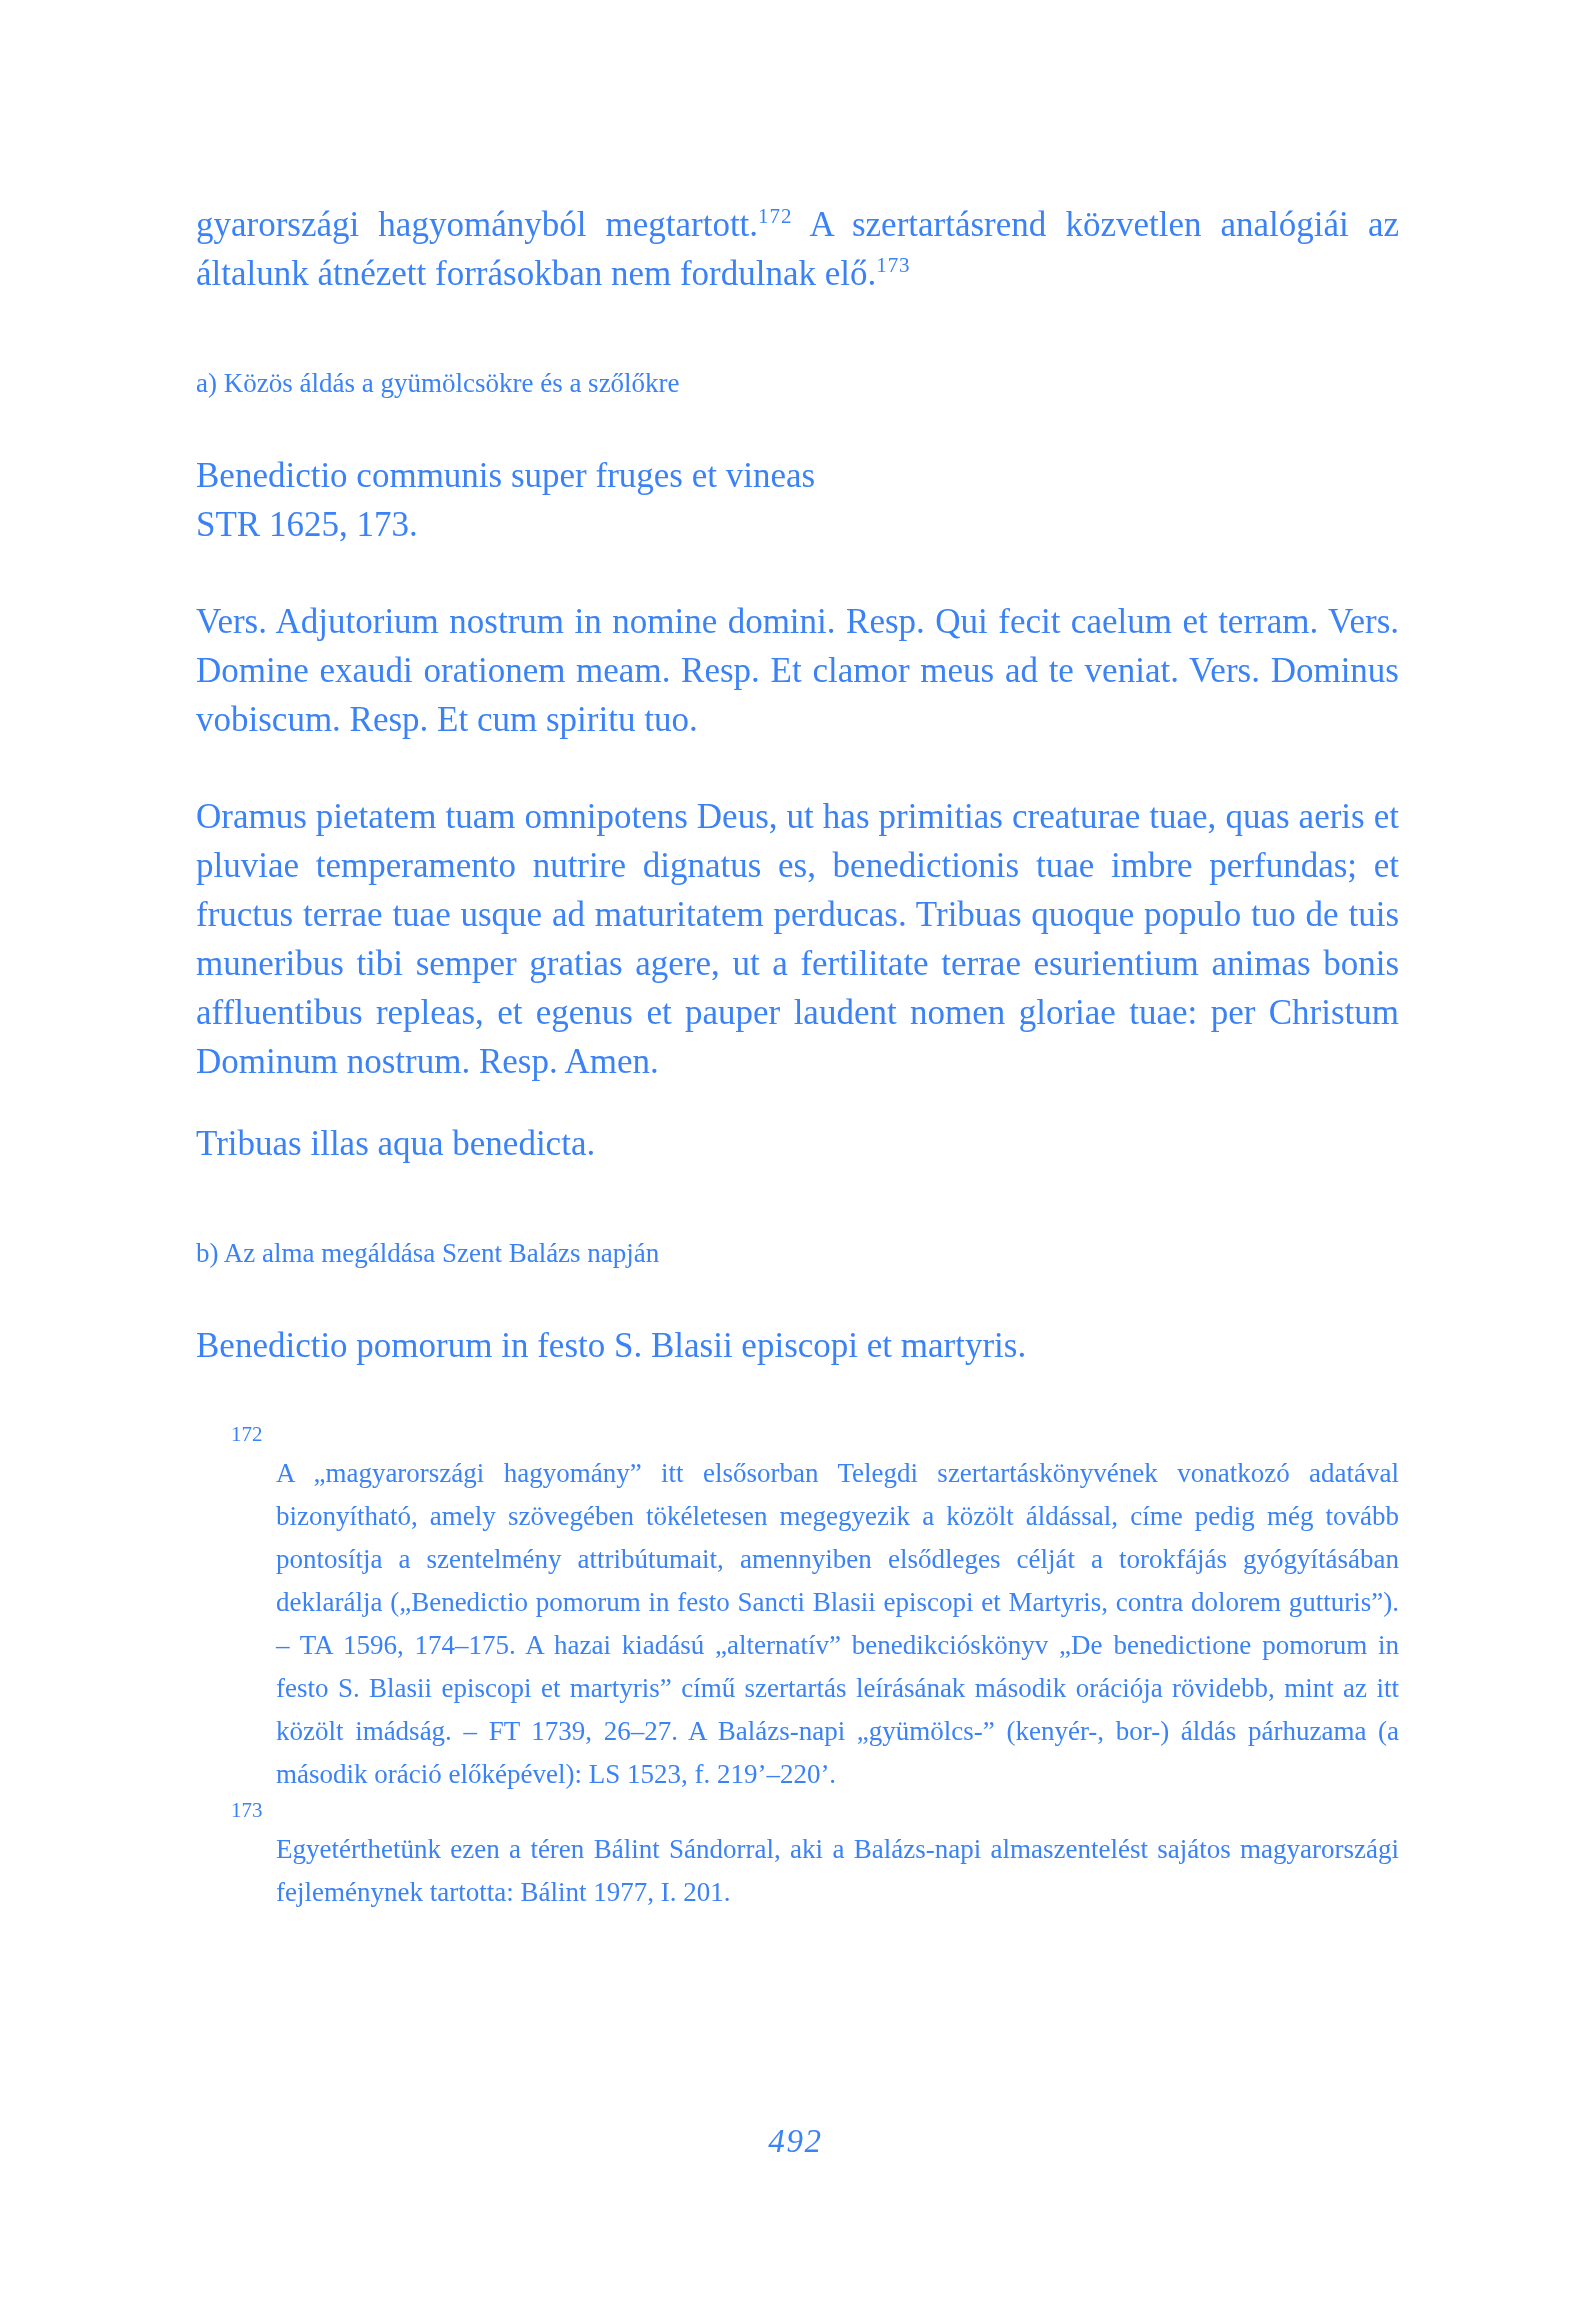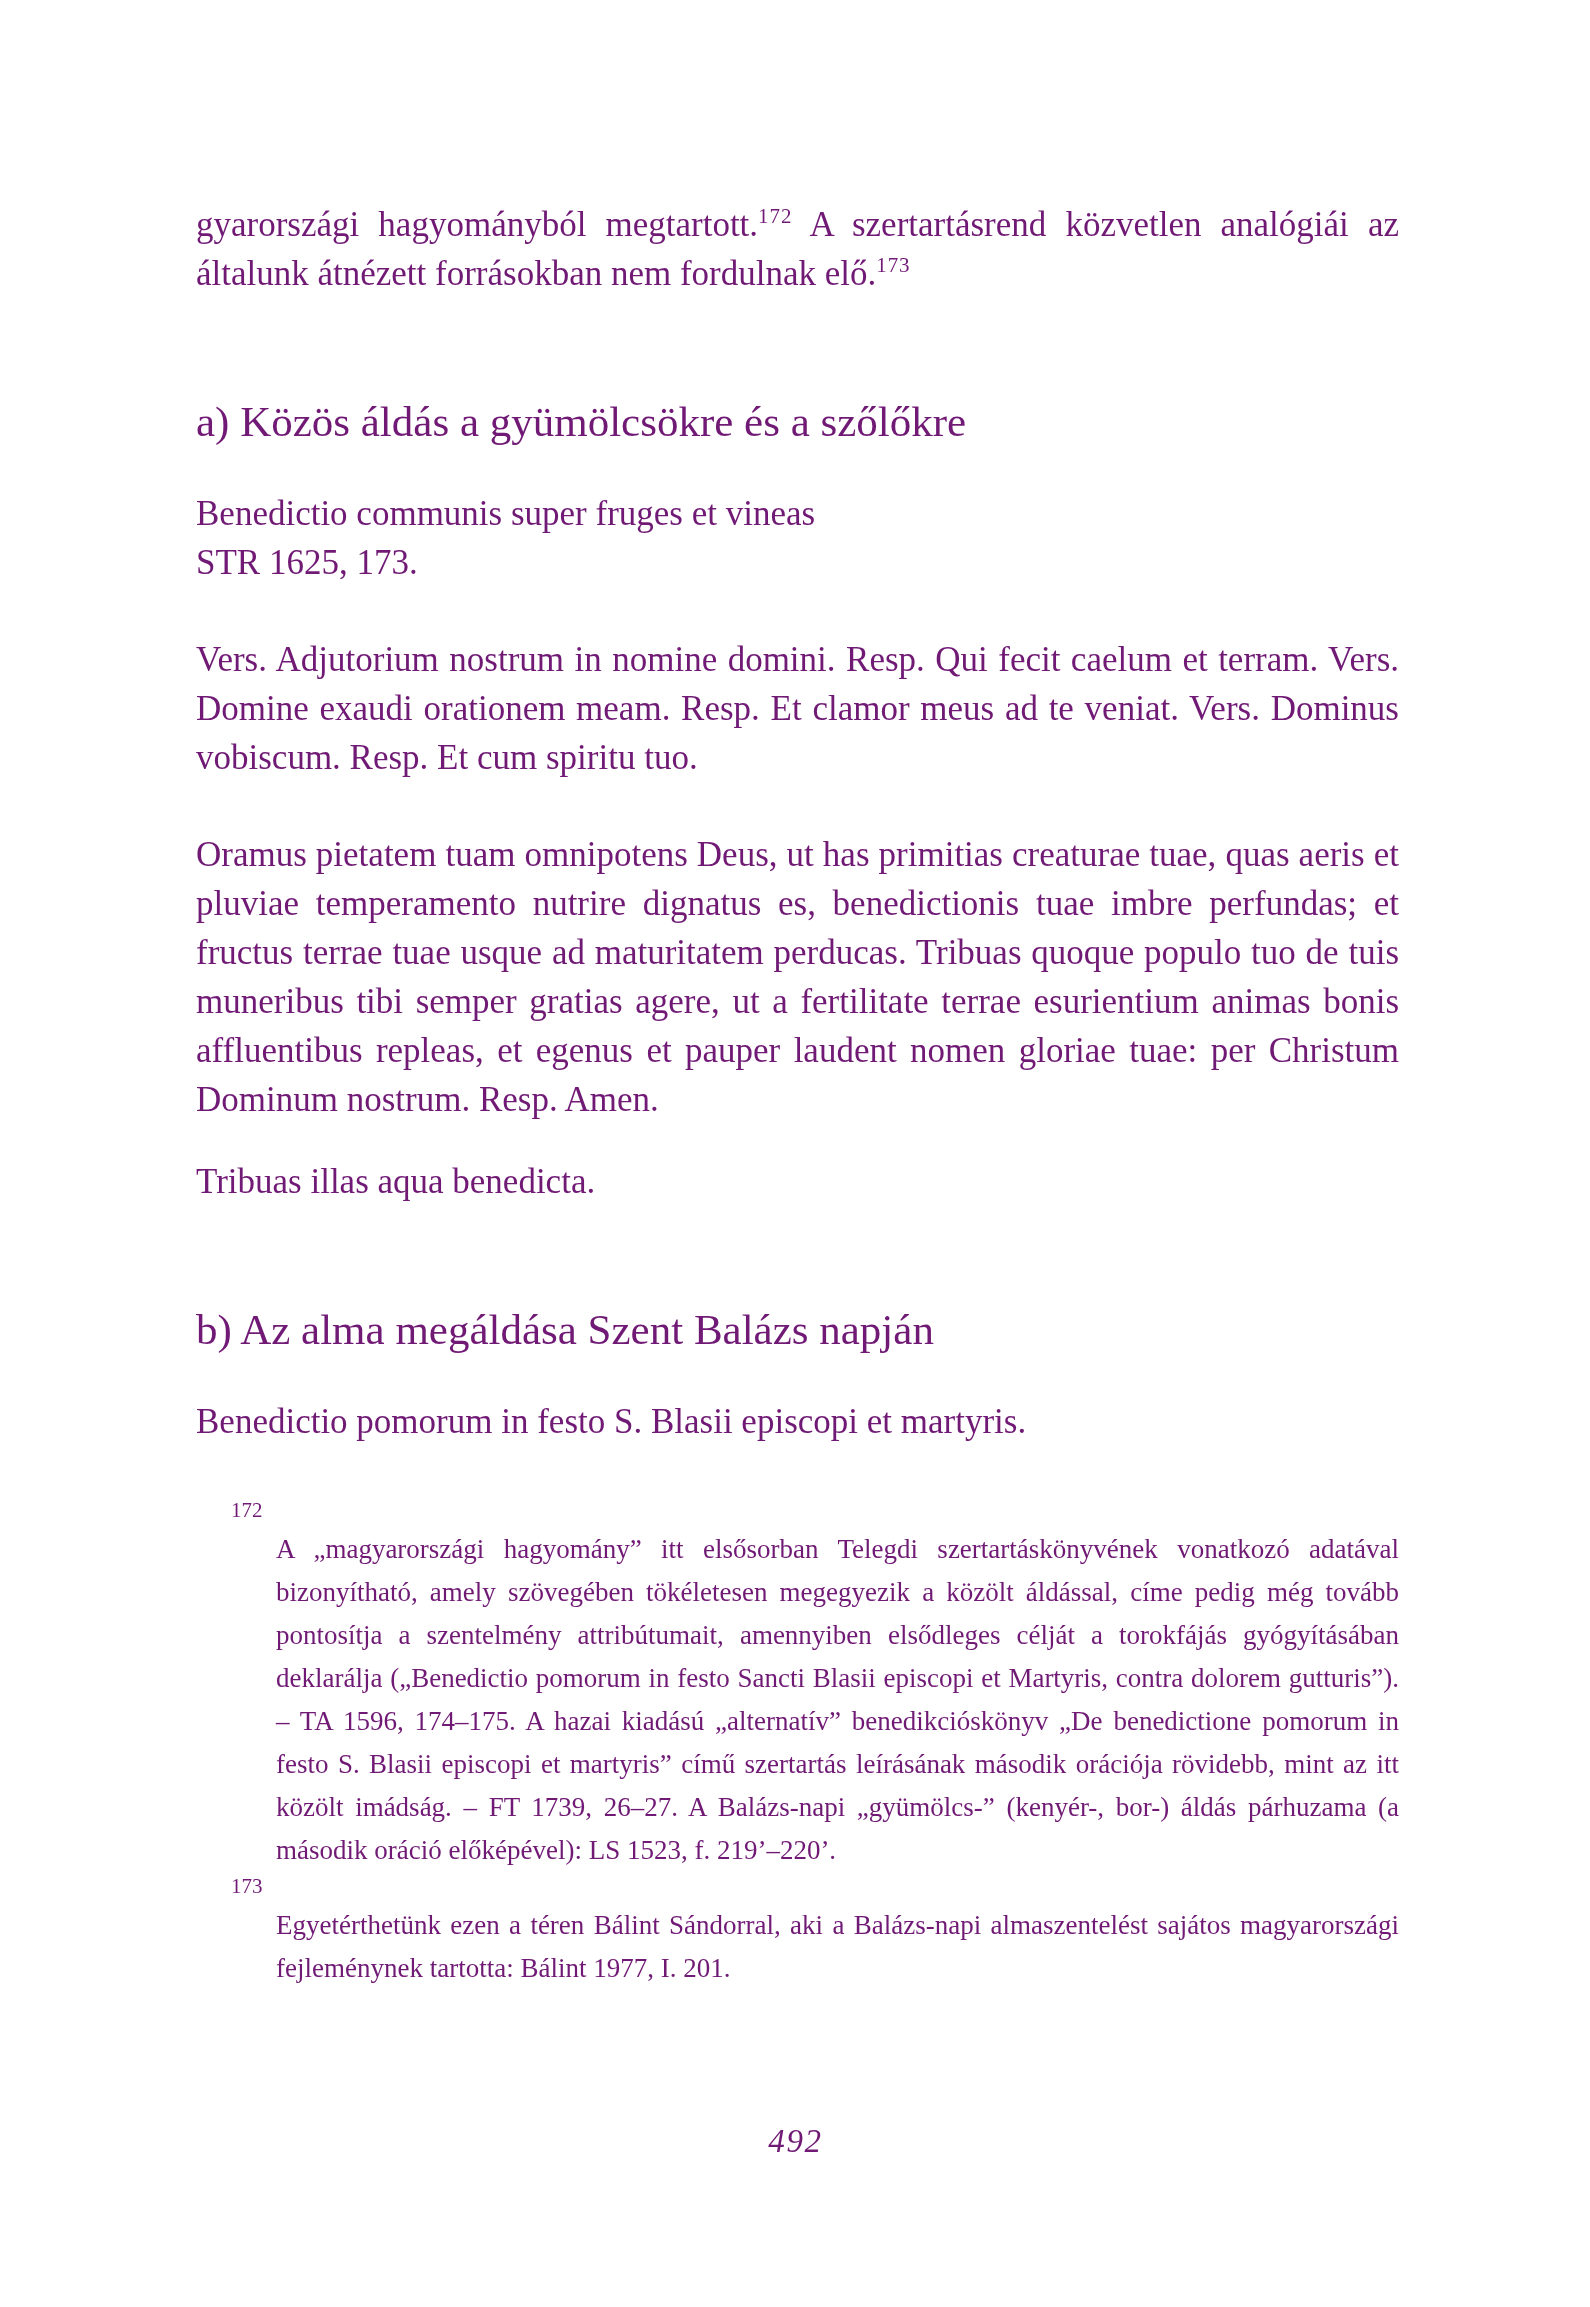--- a/index.html
+++ b/index.html
@@ -6,42 +6,42 @@
     margin: 0;
     padding: 0;
     background: #e8e8e8;
   }
   .page {
     position: relative;
     width: 1591px;
     height: 2307px;
     margin: 0 auto;
     background: #ffffff;
-    color: #701a75;
+    color: #3b82f6;
     font-family: "Liberation Serif", "DejaVu Serif", serif;
     box-sizing: border-box;
     padding: 200px 192px 0 196px;
     overflow: hidden;
   }
   .body-text {
     font-size: 35px;
     line-height: 49px;
   }
   p, h2 { margin: 0; padding: 0; }
   .justified { text-align: justify; }
   sup.fnref {
     font-size: 21px;
     line-height: 0;
     vertical-align: super;
     letter-spacing: 0.9px;
   }
   .section-heading {
-    font-size: 43px;
+    font-size: 27px;
     font-weight: normal;
-    margin-top: 99px;
+    margin-top: 61px;
   }
   .title-block { margin-top: 43px; }
   .gap-block   { margin-top: 48px; }
   .rubric-block{ margin-top: 33px; }
   .footnotes {
     margin-top: 50px;
     font-size: 27px;
     line-height: 43px;
     padding-left: 35px;
   }

